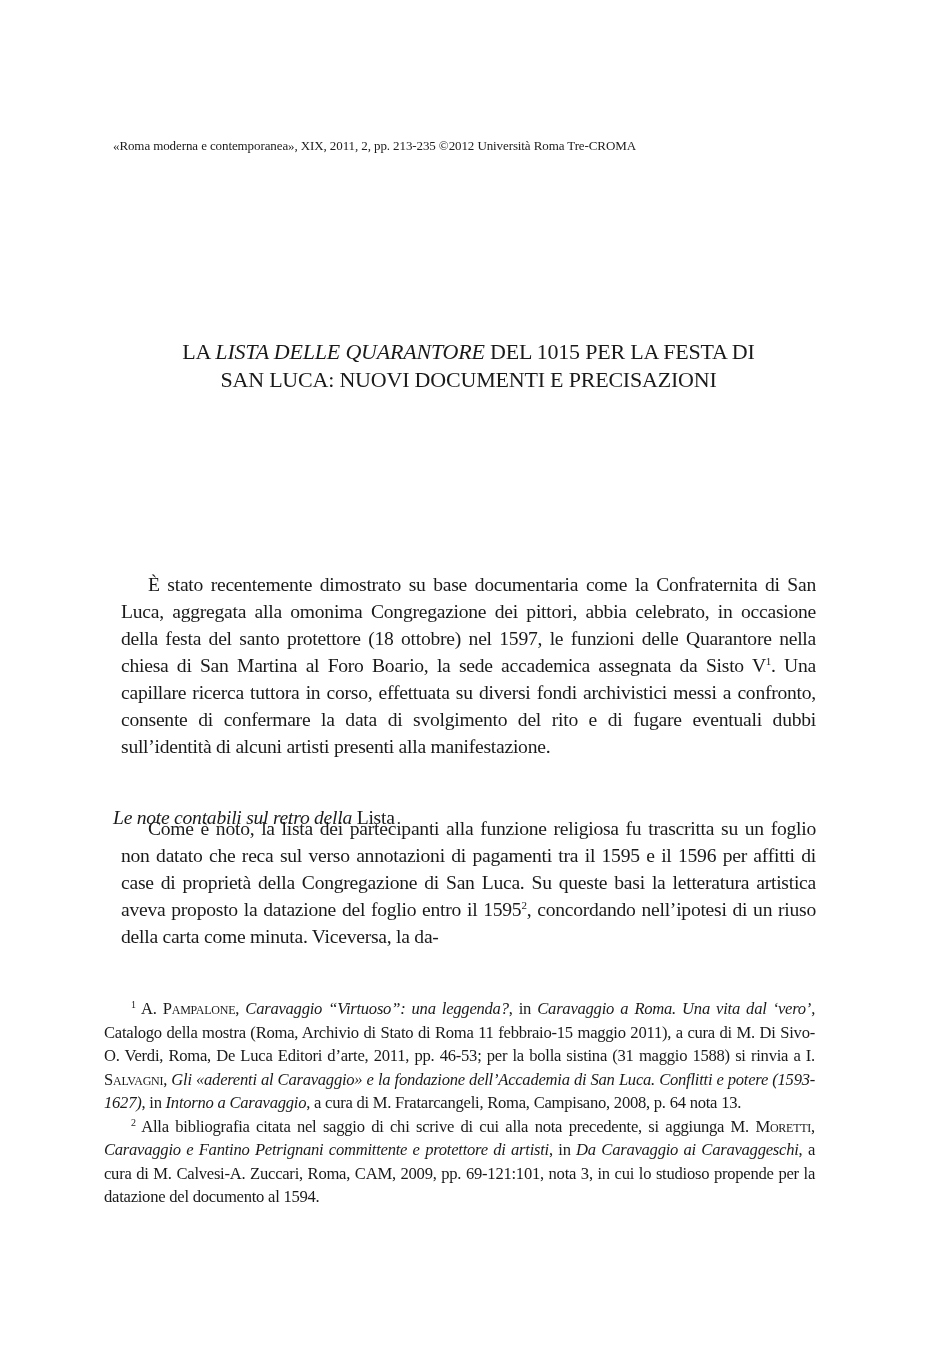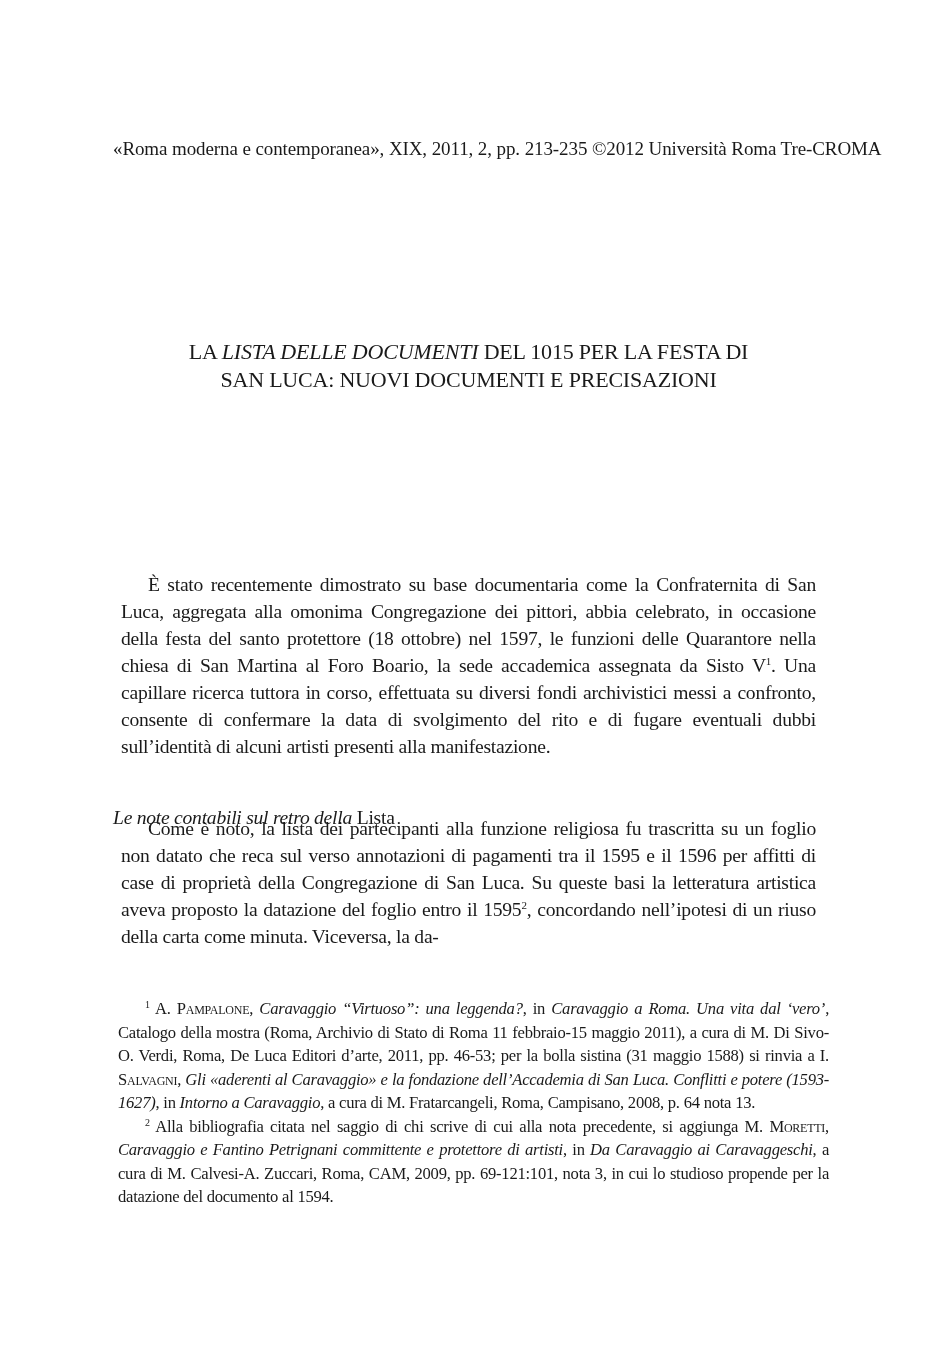--- a/index.html
+++ b/index.html
@@ -3,55 +3,55 @@
 <meta charset="utf-8">
 <style>
   html, body { margin: 0; padding: 0; background: #ffffff; }
   body {
     width: 935px; height: 1361px; position: relative; overflow: hidden;
     font-family: "Liberation Serif", "DejaVu Serif", serif;
     color: #1a1a1a;
   }
   .header {
     position: absolute; left: 113px; top: 138px;
-    font-size: 19px; letter-spacing: -0.1px; white-space: nowrap;
+    font-size: 13px; letter-spacing: -0.1px; white-space: nowrap;
   }
   .title {
     position: absolute; left: 113px; width: 711px; top: 338px;
     text-align: center; font-size: 22px; line-height: 28px;
     letter-spacing: -0.2px;
   }
   .title .line { display: block; white-space: nowrap; }
   .body-text {
     position: absolute; left: 113px; width: 711px;
     font-size: 19.6px; line-height: 27px;
     text-align: justify; letter-spacing: -0.25px;
   }
   .body-text p { margin: 8px; text-indent: 27px; }
   .body-text sup { font-size: 11px; vertical-align: 7px; line-height: 0; }
   #para1 { top: 563px; }
   #subhead { top: 804px; position: absolute; left: 113px; font-size: 19.6px; line-height: 27px; letter-spacing: -0.25px; text-align: right; }
   #para2 { top: 807px; }
   .footnotes {
-    position: absolute; left: 118px; width: 711px; top: 997px;
+    position: absolute; left: 104px; width: 711px; top: 997px;
     font-size: 16.6px; line-height: 23.5px; text-align: justify;
     letter-spacing: -0.25px;
   }
   .footnotes p { margin: 0; text-indent: 27px; }
   .footnotes sup { font-size: 10px; vertical-align: 6px; line-height: 0; }
   .sc { font-variant: small-caps; }
   i { font-style: italic; }
 </style>
 </head>
 <body>
 
 <div class="header">«Roma moderna e contemporanea», XIX, 2011, 2, pp. 213-235 ©2012 Università Roma Tre-CROMA</div>
 
 <div class="title">
-  <span class="line"><span>LA </span><i>LISTA DELLE DOCUMENTI</i><span> DEL 1015 PER LA FESTA DI</span></span>
+  <span class="line"><span>LA </span><i>LISTA DELLE QUARANTORE</i><span> DEL 1015 PER LA FESTA DI</span></span>
   <span class="line">SAN LUCA: NUOVI DOCUMENTI E PRECISAZIONI</span>
 </div>
 
 <div class="body-text" id="para1">
   <p><span>È stato recentemente dimostrato su base documentaria come la Confraternita di San Luca, aggregata alla omonima Congregazione dei pittori, abbia celebrato, in occasione della festa del santo protettore (18 ottobre) nel 1597, le funzioni delle Quarantore nella chiesa di San Martina al Foro Boario, la sede accademica assegnata da Sisto V</span><sup>1</sup><span>. Una capillare ricerca tuttora in corso, effettuata su diversi fondi archivistici messi a confronto, consente di confermare la data di svolgimento del rito e di fugare eventuali dubbi sull’identità di alcuni artisti presenti alla manifestazione.</span></p>
 </div>
 
 <div id="subhead"><i>Le note contabili sul retro della</i><span> Lista</span></div>
 
 <div class="body-text" id="para2">

